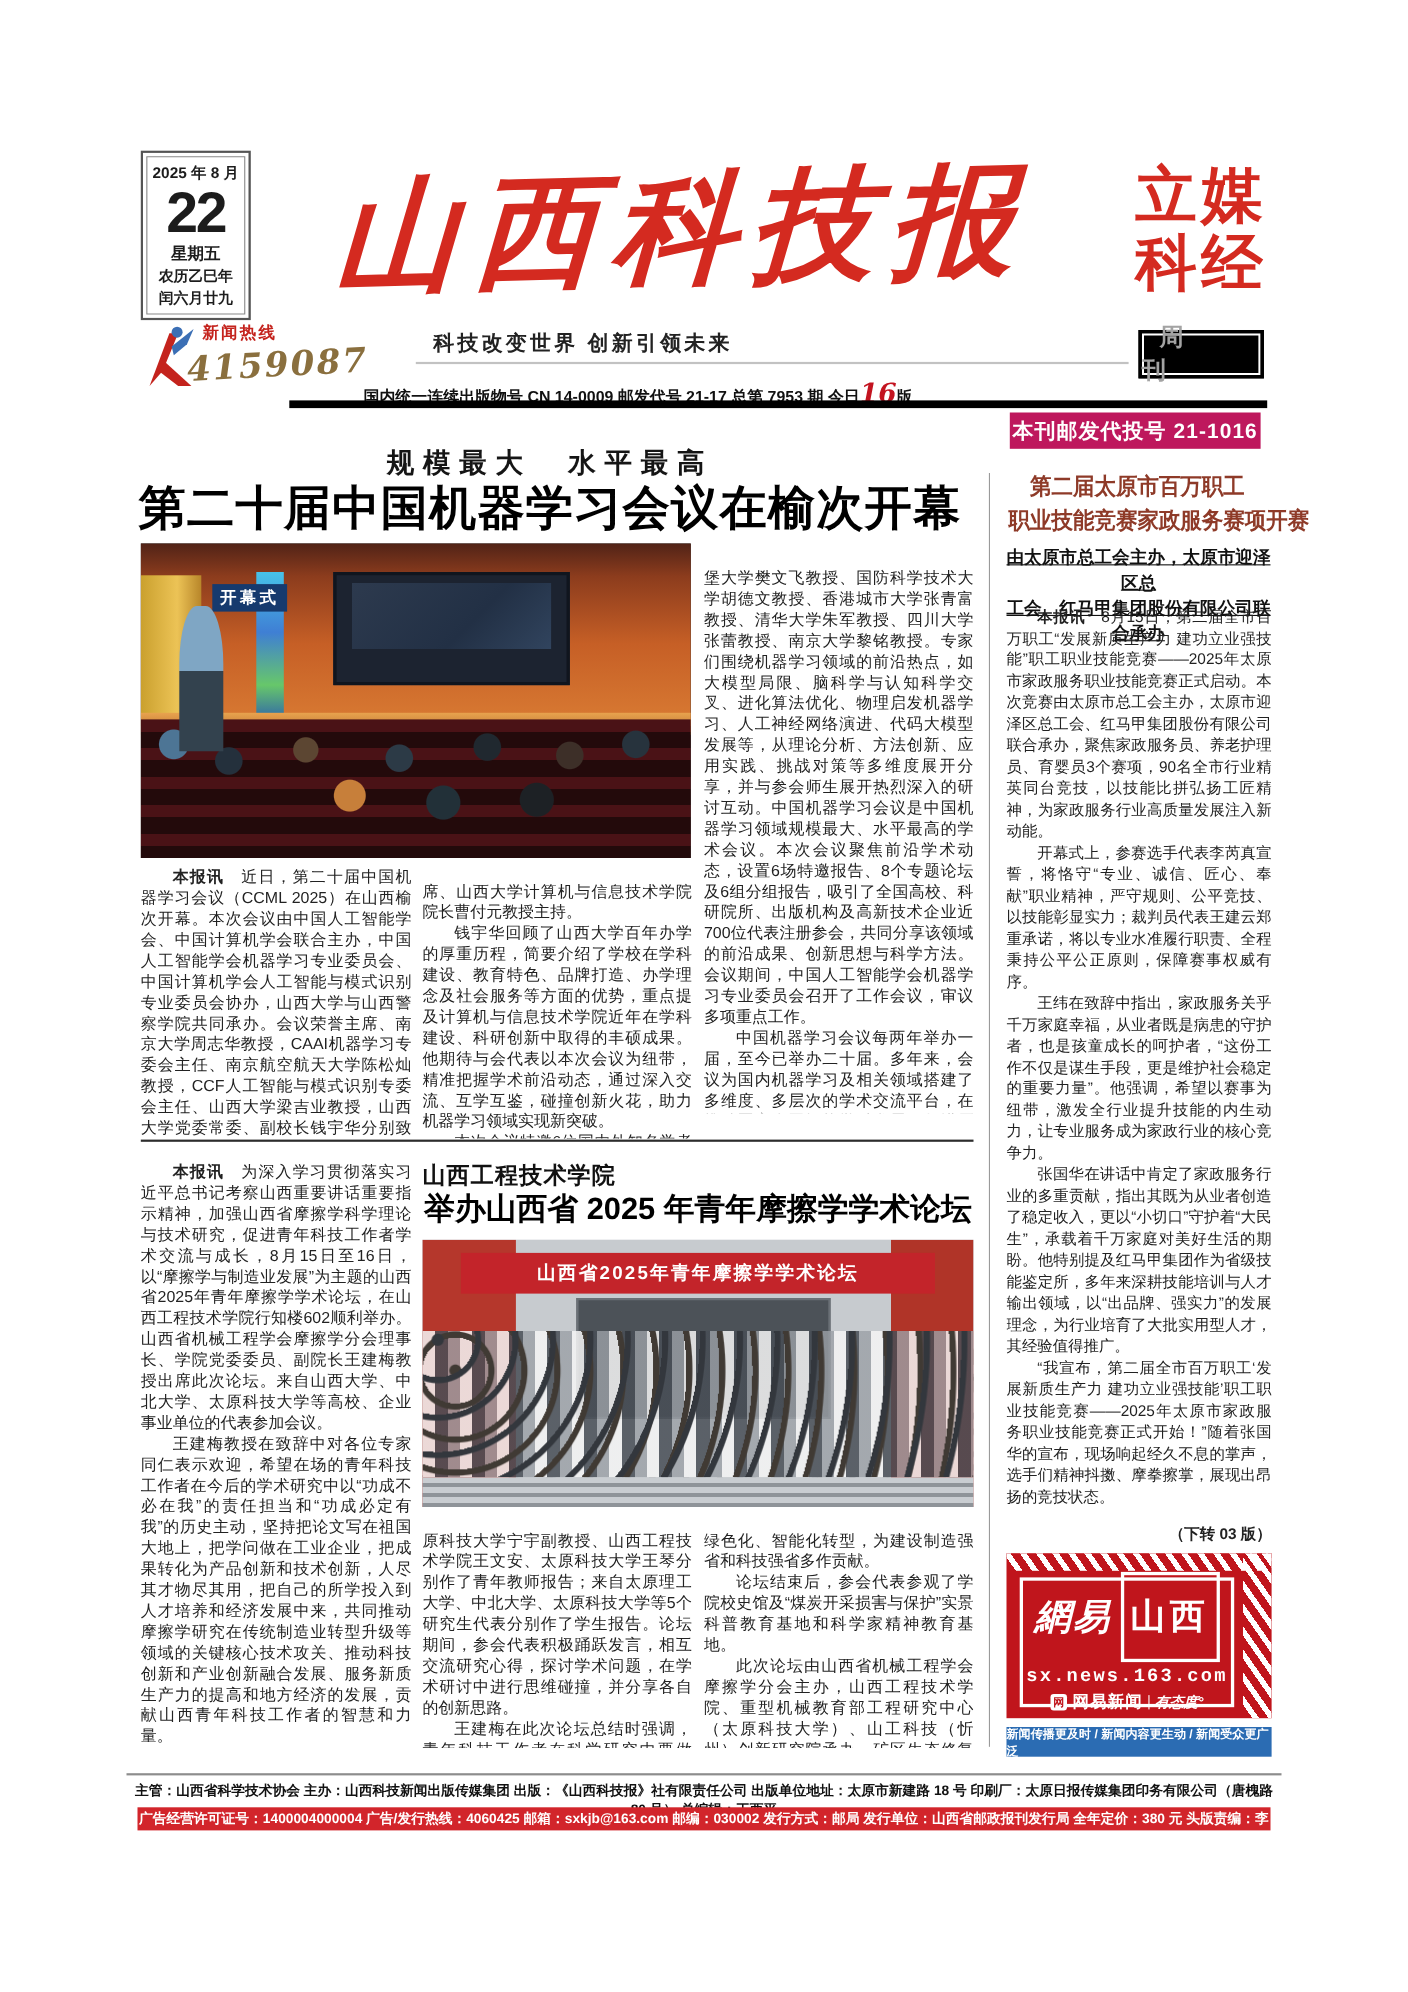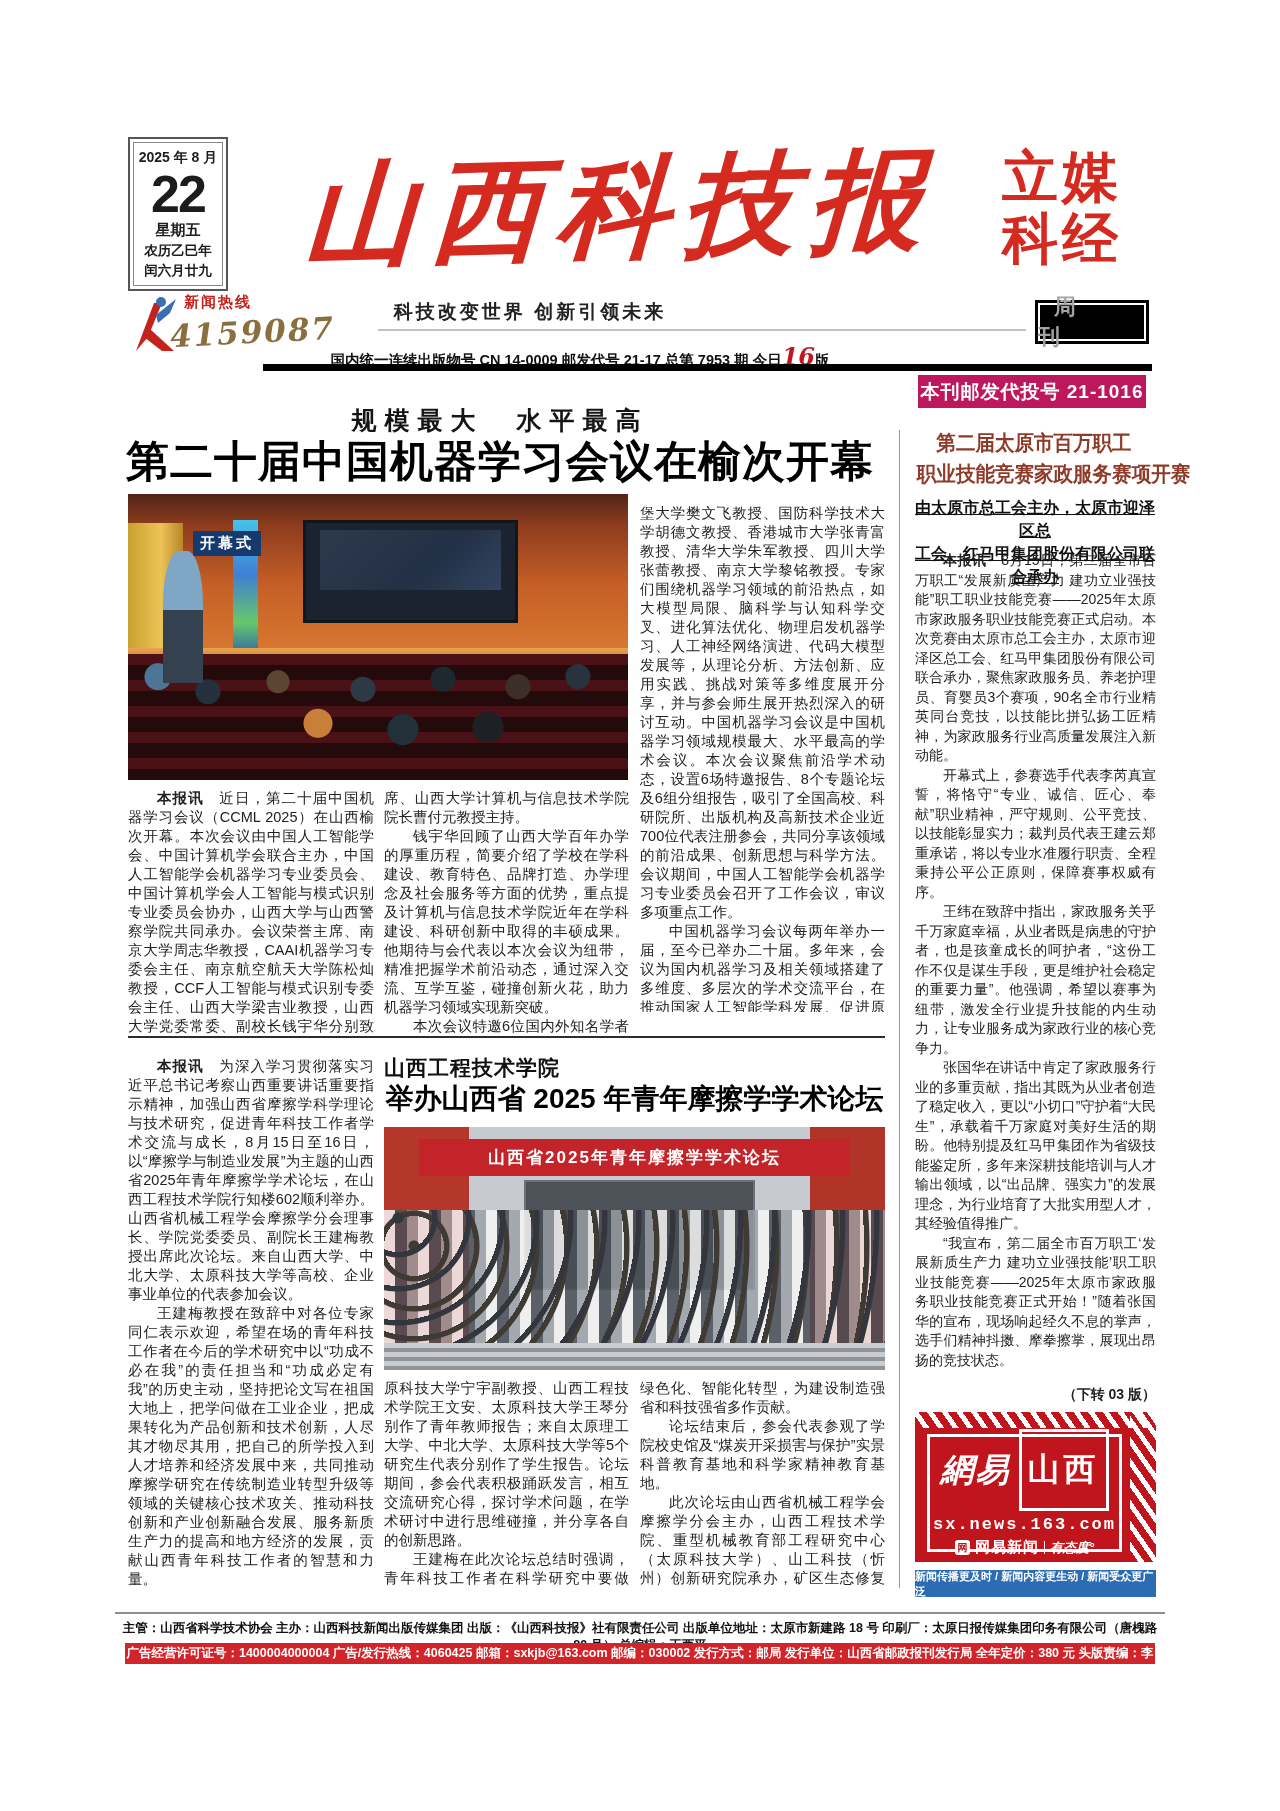--- a/index.html
+++ b/index.html
@@ -11,21 +11,21 @@
   .date-box{left:128px;top:137px;width:96px;height:150px;border:2px solid #555;
             box-shadow:inset 0 0 0 3px #fff,inset 0 0 0 4px #888;
             display:flex;flex-direction:column;align-items:center;justify-content:center;gap:2px;}
   .date-ym{font-size:14px;font-weight:700;}
   .date-day{font-size:52px;font-weight:900;line-height:50px;letter-spacing:-2px;}
   .date-week{font-size:15px;font-weight:700;}
   .date-lunar{font-size:13.5px;font-weight:700;}
   .masthead{left:236px;top:138px;width:768px;height:140px;display:flex;align-items:center;justify-content:center;}
   .masthead span{font-size:112px;font-weight:900;color:#d42a20;font-style:italic;
                  letter-spacing:14px;transform:skewX(-4deg) rotate(-1.5deg);white-space:nowrap;}
-  .brand{left:1002px;top:146px;width:150px;text-align:left;color:#d42a20;
+  .brand{left:1002px;top:146px;width:150px;text-align:right;color:#d42a20;
          font-size:56px;font-weight:900;line-height:62px;letter-spacing:4px;}
   .slogan{left:320px;top:299px;width:420px;text-align:center;font-size:19px;font-weight:700;
           letter-spacing:3px;color:#222;}
   .weekly{left:1035px;top:300px;width:108px;height:38px;background:#000;border:3px solid #000;
           box-shadow:inset 0 0 0 2px #fff;color:#a3a3a3;display:flex;align-items:center;justify-content:center;
           font-size:22px;font-weight:900;letter-spacing:16px;text-indent:16px;}
   .hotline-label{left:184px;top:293px;font-size:15px;font-weight:900;color:#c4231d;letter-spacing:2px;}
   .hotline-number{left:170px;top:314px;font-size:31px;font-weight:700;color:#8a6f3e;
                   font-family:"DejaVu Serif",serif;font-style:italic;letter-spacing:2px;transform:rotate(-3deg);}
   .header-rule{left:378px;top:329px;width:648px;height:2px;background:#c2c2c2;}
@@ -36,21 +36,21 @@
               display:flex;align-items:center;justify-content:center;font-size:19px;font-weight:700;letter-spacing:1px;}
 
   
   .v-divider{left:899px;top:430px;width:1px;height:1158px;background:#9a9a9a;}
   .section-rule{left:128px;top:1036px;width:757px;height:2px;background:#2c2c2c;}
   .footer-rule{left:115px;top:1612px;width:1050px;height:2px;background:#8d8d8d;}
 
   
   .col{font-size:14.5px;line-height:19px;text-align:justify;color:#222;overflow:hidden;}
   .col p{margin:0;text-indent:2em;}
-  .col p.noindent{text-indent:0;}
+  .col p.noindent{text-indent:0;margin-top:13px;}
   .col b.lede{font-weight:900;}
 
   
   .lead-kicker{left:128px;top:404px;width:744px;text-align:center;font-size:25px;font-weight:900;
                letter-spacing:8px;color:#151515;}
   .lead-headline{left:126px;top:433px;width:748px;text-align:center;font-size:43px;font-weight:900;
                  letter-spacing:1px;color:#000;white-space:nowrap;}
   .lead-col1{left:128px;top:789px;width:246px;height:246px;}
   .lead-col2{left:384px;top:789px;width:245px;height:246px;}
   .lead-col3{left:640px;top:504px;width:245px;height:508px;}

